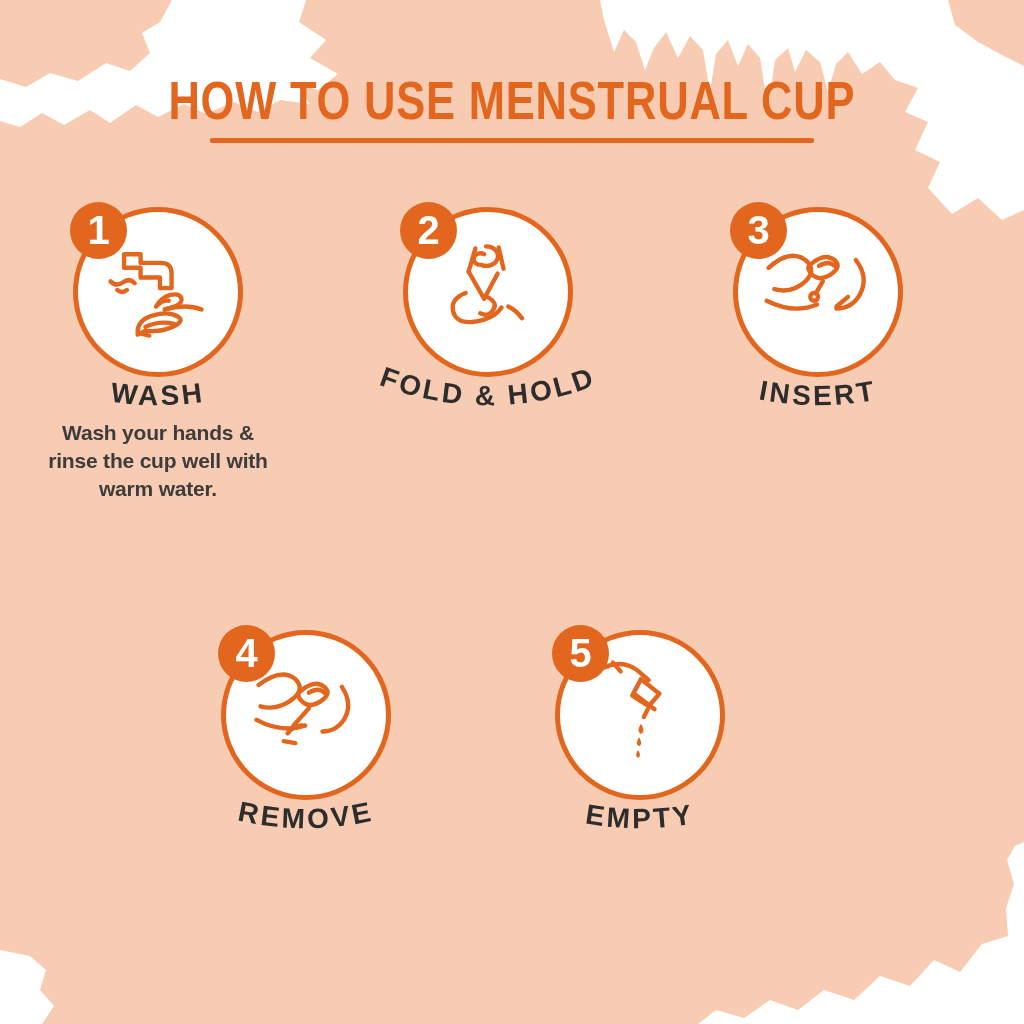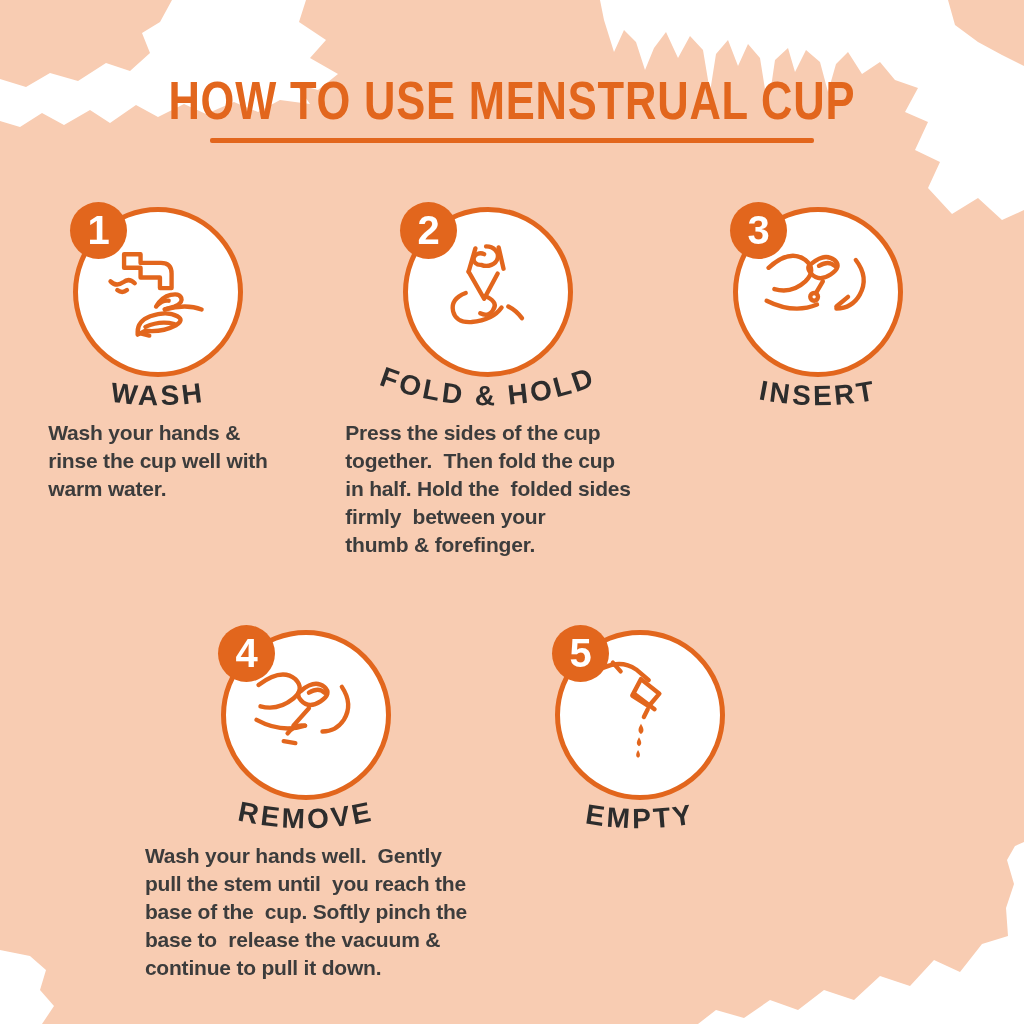--- a/index.html
+++ b/index.html
@@ -43,21 +43,21 @@
 
   .label-arc{margin-top:-18px;overflow:visible;}
   .label-arc text{
     font-family:"Liberation Sans","DejaVu Sans",sans-serif;
     font-size:28px;font-weight:600;letter-spacing:3px;
     fill:var(--label_text);
   }
   .step-text{
     margin:2px 0 0 0;
     font-size:21px;font-weight:bold;line-height:28px;
-    color:var(--text_dark);white-space:pre-wrap;
+    color:var(--text_dark);text-align:center;white-space:pre-wrap;
     letter-spacing:-0.2px;
   }
   
   .s1{left:-12px;top:207px;}
   .s2{left:318px;top:207px;}
   .s3{left:648px;top:207px;}
   .s4{left:136px;top:630px;}
   .s5{left:470px;top:630px;}
 </style>
 </head>
@@ -126,25 +126,20 @@
           <path d="M45,44 l16,28 l14,-26"></path>
           <path d="M42,66 q-16,6 -13,19 q3,12 19,11 q22,-2 31,-15"></path>
           <path d="M64,70 q12,6 6,14 q-5,7 -13,3"></path>
           <path d="M86,80 q8,4 14,12"></path>
         </svg>
       </div>
       <svg class="label-arc" width="340" height="58" viewBox="0 0 340 58">
         <path id="arc1" d="M20,6 A300,300 0 0 0 320,6" fill="none"></path>
         <text><textPath href="#arc1" startOffset="50%" text-anchor="middle">FOLD &amp; HOLD</textPath></text>
       </svg>
-      <p class="step-text">Press the sides of the cup
-together.  Then fold the cup
-in half. Hold the  folded sides
-firmly  between your
-thumb &amp; forefinger.</p>
     </div>
 
     <div class="step s3">
       <div class="step-circle">
         <div class="badge">3</div>
         <svg class="icon" width="126" height="126" viewBox="0 0 130 130">
           <path d="M14,40 q22,-20 38,-8 q12,10 0,22 q-14,13 -32,8"></path>
           <path d="M12,74 q28,14 52,4"></path>
           <path d="M58,36 q14,-12 24,-4 q8,7 -4,15 q-12,8 -20,-1 q-6,-7 0,-10 z"></path>
           <path d="M66,38 q10,-6 16,0"></path>
@@ -171,25 +166,20 @@
           <path d="M68,58 l-16,18"></path>
           <path d="M46,84 q8,-10 18,-8"></path>
           <path d="M42,92 l12,2"></path>
           <path d="M102,36 q12,18 2,34 q-8,12 -22,12"></path>
         </svg>
       </div>
       <svg class="label-arc" width="340" height="58" viewBox="0 0 340 58">
         <path id="arc3" d="M20,6 A300,300 0 0 0 320,6" fill="none"></path>
         <text><textPath href="#arc3" startOffset="50%" text-anchor="middle">REMOVE</textPath></text>
       </svg>
-      <p class="step-text">Wash your hands well.  Gently
-pull the stem until  you reach the
-base of the  cup. Softly pinch the
-base to  release the vacuum &amp;
-continue to pull it down.</p>
     </div>
 
     <div class="step s5">
       <div class="step-circle">
         <div class="badge">5</div>
         <svg class="icon" width="126" height="126" viewBox="0 0 130 130">
           <path d="M28,16 q18,-8 33,2 l13,11"></path>
           <path d="M37,11 l8,9"></path>
           <path d="M66,28 l19,15 -11,13 -17,-11 z"></path>
           <path d="M59,43 l21,16"></path>

